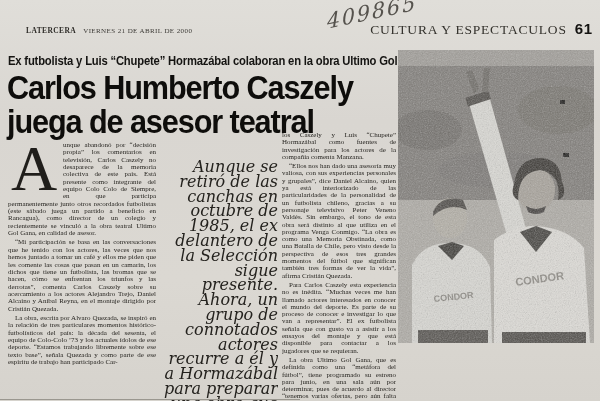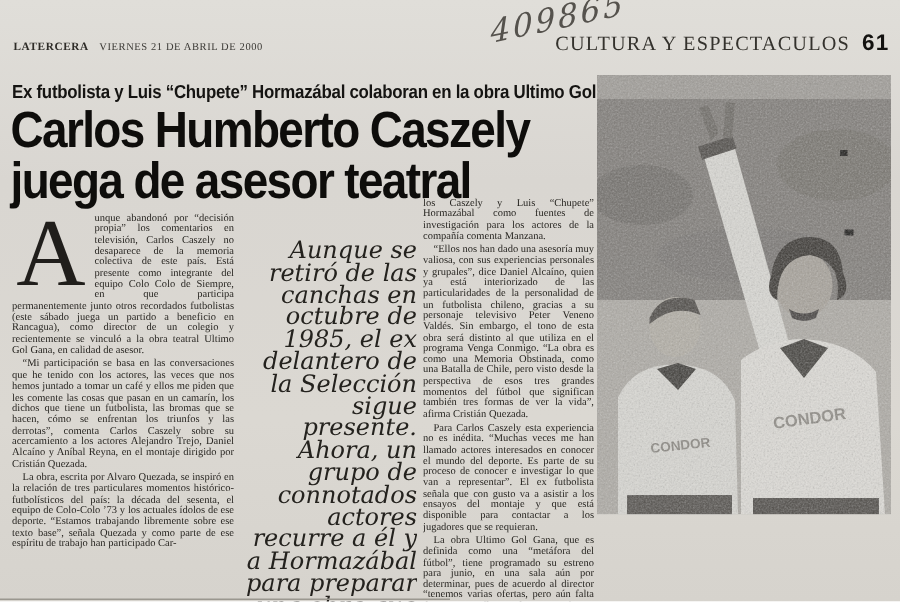--- a/index.html
+++ b/index.html
@@ -3,21 +3,21 @@
 <meta charset="utf-8">
 <style>
   html,body{margin:0;padding:0;}
   body{width:600px;height:401px;overflow:hidden;
        font-family:"Liberation Serif", serif;}
   .page{position:relative;width:600px;height:401px;
         background:linear-gradient(180deg,#e0ded9 0%,#d9d6d1 30%,#dbd8d2 70%,#d6d3cd 100%);
         color:#262420;}
 
   
-  .masthead{position:absolute;left:9px;top:26px;font-size:7px;letter-spacing:.4px;color:#3c3a36;white-space:nowrap;}
+  .masthead{position:absolute;left:26px;top:26px;font-size:7px;letter-spacing:.4px;color:#3c3a36;white-space:nowrap;}
   .masthead .brand{font-weight:bold;font-size:7.5px;margin-right:5px;color:#2e2c28;}
   .handwritten{position:absolute;left:326px;top:0px;font-family:"DejaVu Serif",serif;font-style:italic;
                font-size:21px;color:#55524d;transform:rotate(-12deg) skewX(-10deg);letter-spacing:2px;}
   .section-head{position:absolute;right:7px;top:20px;font-family:"Liberation Serif",serif;
                 font-size:13.5px;letter-spacing:.8px;color:#34322d;white-space:nowrap;}
   .section-head .pagenum{font-family:"Liberation Sans",sans-serif;font-weight:bold;font-size:15px;color:#131210;margin-left:8px;}
 
   
   .kicker{position:absolute;left:8px;top:54px;font-family:"Liberation Sans",sans-serif;
           font-weight:bold;font-size:12.5px;color:#151412;white-space:nowrap;

